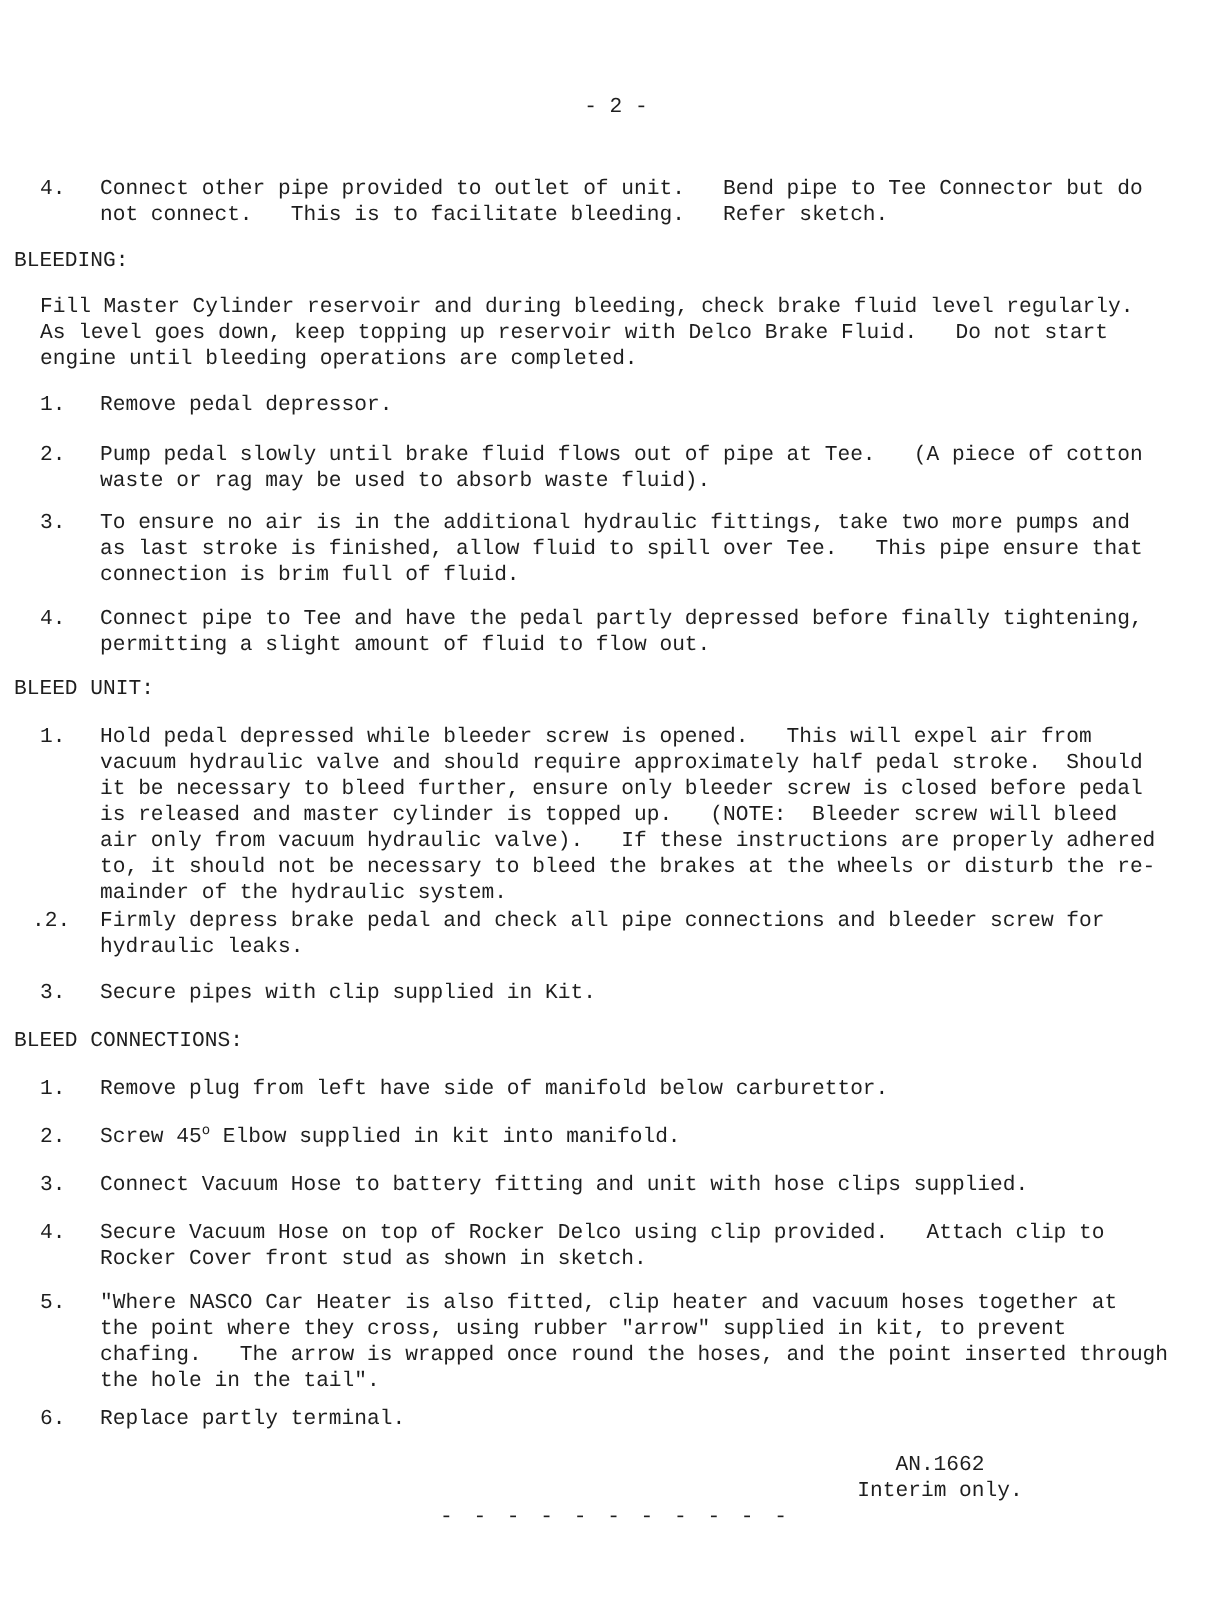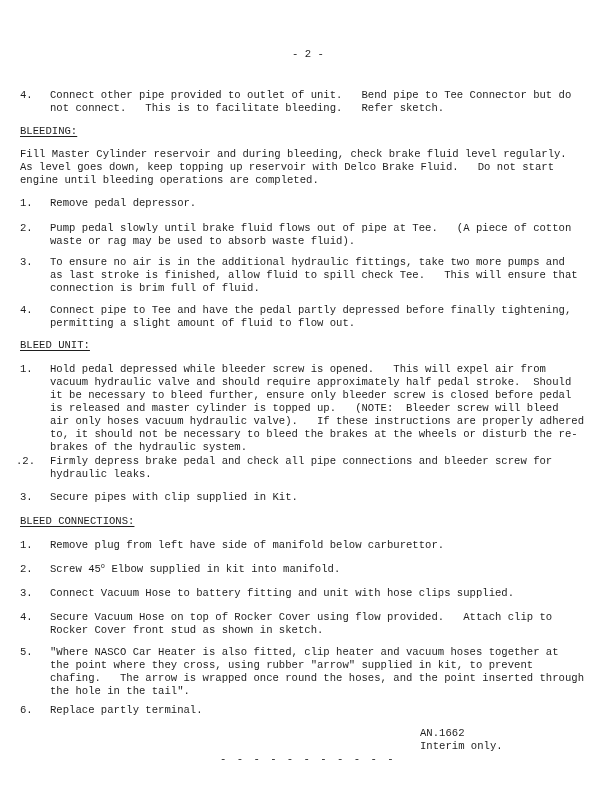--- a/index.html
+++ b/index.html
@@ -6,22 +6,22 @@
     body {
       width: 616px; height: 799px; position: relative; overflow: hidden;
       font-family: "Liberation Mono", "DejaVu Sans Mono", monospace;
       font-size: 10.6px; color: #1e1e1e; line-height: 13px;
     }
     .abs { position: absolute; white-space: pre; }
     .page-num { left: 0; width: 616px; text-align: center; top: 48px; }
     .num { position: absolute; left: 20px; }
     .txt { position: absolute; left: 50px; white-space: pre; }
     .para { position: absolute; left: 20px; white-space: pre; }
-    .heading { position: absolute; left: 20px; text-decoration: underline; text-underline-offset: 2px; }
-    .ref { position: absolute; left: 420px; width: 100px; white-space: pre; }
+    .heading { position: absolute; left: 7px; text-underline-offset: 2px; }
+    .ref { position: absolute; left: 420px; width: 100px; text-align: center; white-space: pre; }
     .rule { position: absolute; left: 220px; top: 753px; letter-spacing: 2px; }
     sup { font-size: 7px; vertical-align: 4px; line-height: 0; }
   </style>
 </head>
 <body>
 
 <div class="abs page-num">- 2 -</div>
 
 <div>
   <span class="num" style="top:89px">4.</span>
@@ -41,39 +41,39 @@
   <span class="txt" style="top:197px">Remove pedal depressor.</span>
 </div>
 <div>
   <span class="num" style="top:222px">2.</span>
   <span class="txt" style="top:222px">Pump pedal slowly until brake fluid flows out of pipe at Tee.   (A piece of cotton</span>
   <span class="txt" style="top:235px">waste or rag may be used to absorb waste fluid).</span>
 </div>
 <div>
   <span class="num" style="top:256px">3.</span>
   <span class="txt" style="top:256px">To ensure no air is in the additional hydraulic fittings, take two more pumps and</span>
-  <span class="txt" style="top:269px">as last stroke is finished, allow fluid to spill check Tee.   This will ensure that</span>
+  <span class="txt" style="top:269px">as last stroke is finished, allow fluid to spill over Tee.   This pipe ensure that</span>
   <span class="txt" style="top:282px">connection is brim full of fluid.</span>
 </div>
 <div>
   <span class="num" style="top:304px">4.</span>
   <span class="txt" style="top:304px">Connect pipe to Tee and have the pedal partly depressed before finally tightening,</span>
   <span class="txt" style="top:317px">permitting a slight amount of fluid to flow out.</span>
 </div>
 
 <span class="heading" style="top:339px">BLEED UNIT:</span>
 <div>
   <span class="num" style="top:363px">1.</span>
   <span class="txt" style="top:363px">Hold pedal depressed while bleeder screw is opened.   This will expel air from</span>
   <span class="txt" style="top:376px">vacuum hydraulic valve and should require approximately half pedal stroke.  Should</span>
   <span class="txt" style="top:389px">it be necessary to bleed further, ensure only bleeder screw is closed before pedal</span>
   <span class="txt" style="top:402px">is released and master cylinder is topped up.   (NOTE:  Bleeder screw will bleed</span>
-  <span class="txt" style="top:415px">air only hoses vacuum hydraulic valve).   If these instructions are properly adhered</span>
+  <span class="txt" style="top:415px">air only from vacuum hydraulic valve).   If these instructions are properly adhered</span>
   <span class="txt" style="top:428px">to, it should not be necessary to bleed the brakes at the wheels or disturb the re-</span>
-  <span class="txt" style="top:441px">brakes of the hydraulic system.</span>
+  <span class="txt" style="top:441px">mainder of the hydraulic system.</span>
 </div>
 <div>
   <span class="num" style="top:455px; left:16px">.2.</span>
   <span class="txt" style="top:455px">Firmly depress brake pedal and check all pipe connections and bleeder screw for</span>
   <span class="txt" style="top:468px">hydraulic leaks.</span>
 </div>
 <div>
   <span class="num" style="top:491px">3.</span>
   <span class="txt" style="top:491px">Secure pipes with clip supplied in Kit.</span>
 </div>
@@ -86,21 +86,21 @@
 <div>
   <span class="num" style="top:563px">2.</span>
   <span class="txt" style="top:563px"><span>Screw 45</span><sup>o</sup><span> Elbow supplied in kit into manifold.</span></span>
 </div>
 <div>
   <span class="num" style="top:587px">3.</span>
   <span class="txt" style="top:587px">Connect Vacuum Hose to battery fitting and unit with hose clips supplied.</span>
 </div>
 <div>
   <span class="num" style="top:611px">4.</span>
-  <span class="txt" style="top:611px">Secure Vacuum Hose on top of Rocker Cover using flow provided.   Attach clip to</span>
+  <span class="txt" style="top:611px">Secure Vacuum Hose on top of Rocker Delco using clip provided.   Attach clip to</span>
   <span class="txt" style="top:624px">Rocker Cover front stud as shown in sketch.</span>
 </div>
 <div>
   <span class="num" style="top:646px">5.</span>
   <span class="txt" style="top:646px">"Where NASCO Car Heater is also fitted, clip heater and vacuum hoses together at</span>
   <span class="txt" style="top:659px">the point where they cross, using rubber "arrow" supplied in kit, to prevent</span>
   <span class="txt" style="top:672px">chafing.   The arrow is wrapped once round the hoses, and the point inserted through</span>
   <span class="txt" style="top:685px">the hole in the tail".</span>
 </div>
 <div>

